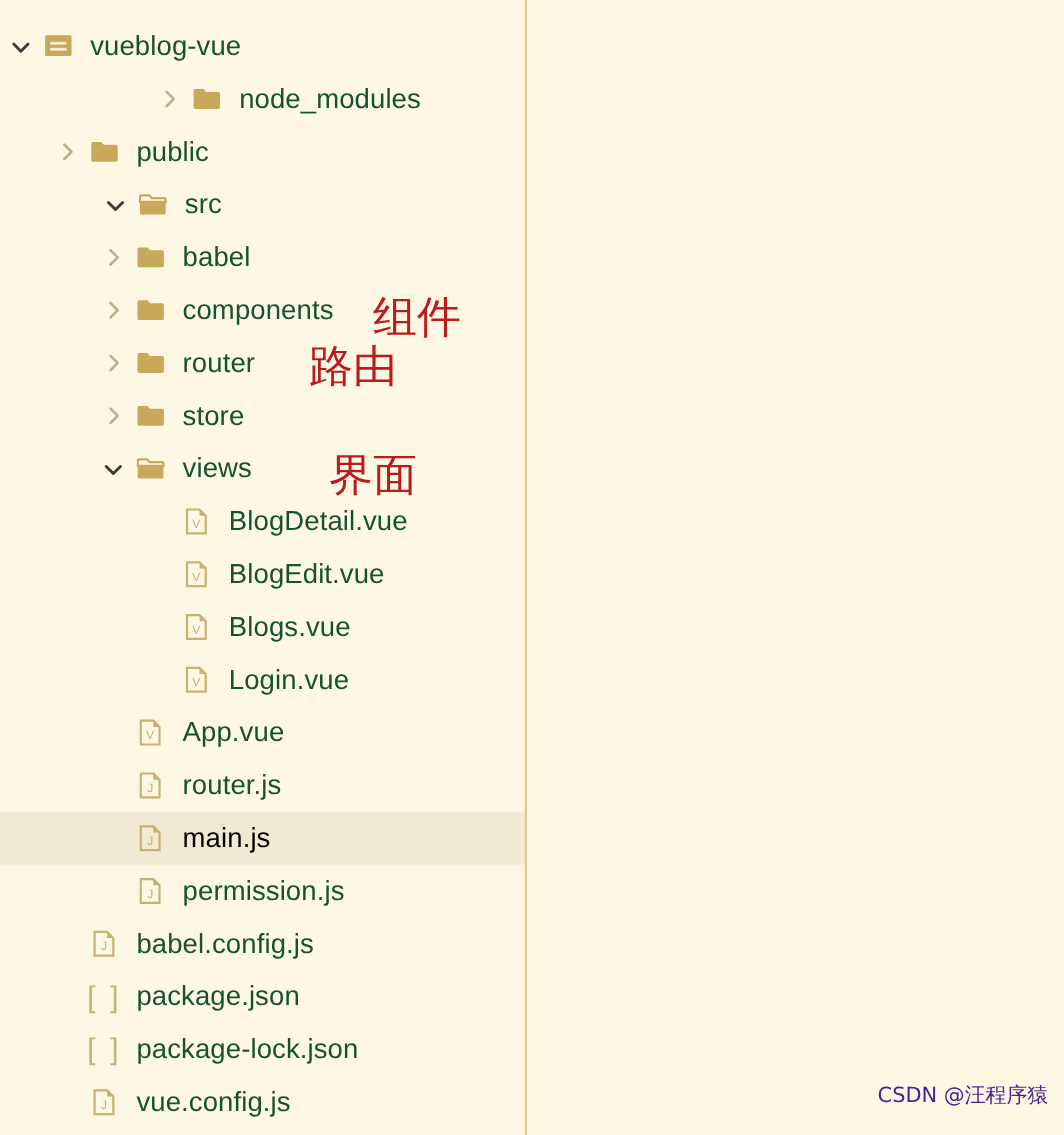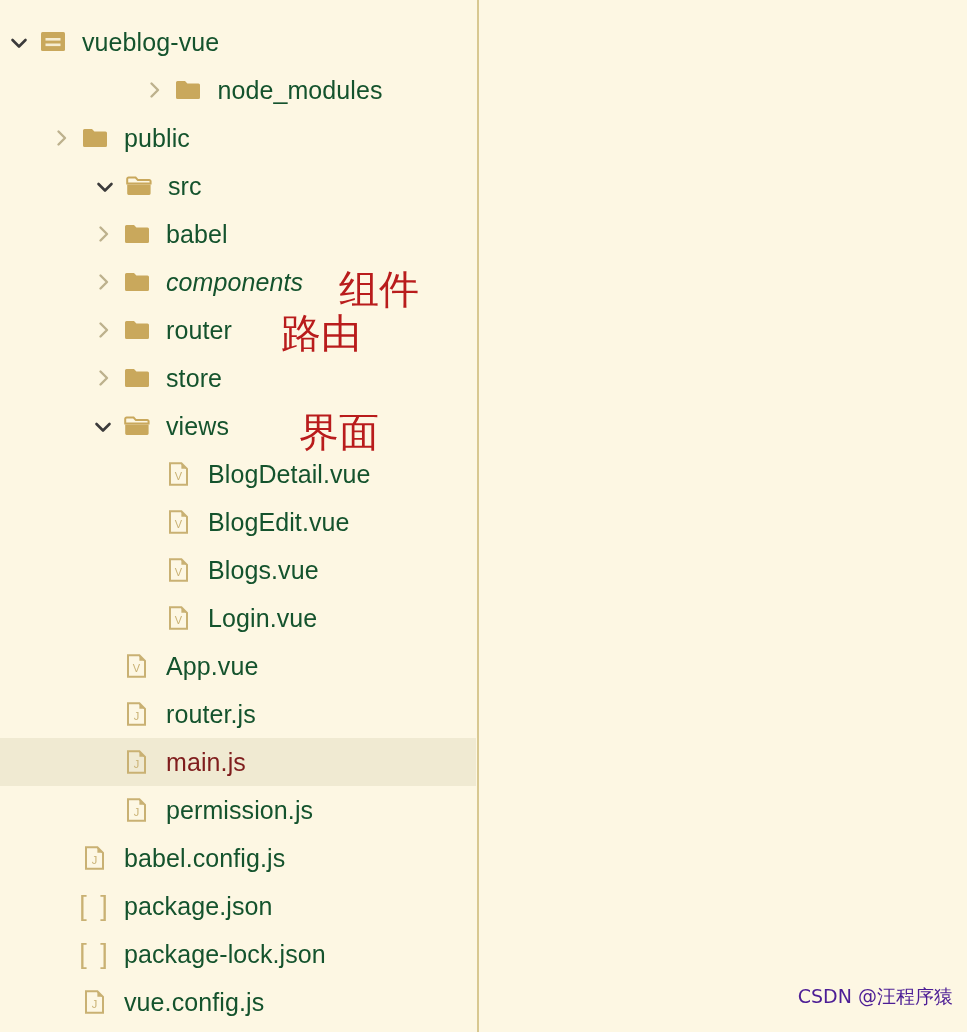--- a/index.html
+++ b/index.html
@@ -102,21 +102,21 @@
   
   .row-label {
     margin-left: 12px;
     font-size: 25px;
     line-height: 30px;
     color: #14532d;
     white-space: nowrap;
     letter-spacing: 0.1px;
   }
   .row-label.green {
-    color: #7f1d1d;
+    color: #000000;
   }
 
   
   .bracket-icon {
     font-size: 27px;
     line-height: 27px;
     color: #c9b173;
     font-family: "Liberation Sans", "DejaVu Sans", sans-serif;
     letter-spacing: 3px;
   }
@@ -224,21 +224,21 @@
             </span>
             <span class="icon-cell">
               <svg width="26" height="26" viewBox="0 0 26 26" xmlns="http://www.w3.org/2000/svg">
                 <path d="M1 5.5 A1.5 1.5 0 0 1 2.5 4 H10 L12.4 6.6 H23.5 A1.5 1.5 0 0 1 25 8.1 V20.5 A1.5 1.5 0 0 1 23.5 22 H2.5 A1.5 1.5 0 0 1 1 20.5 Z" fill="#c9a85c"></path>
               </svg>
             </span>
             <span class="row-label">babel</span>
           </div>
         </div>
         <div class="tree-row" style="top: 258px;">
-          <div class="row-inner" style="margin-left: 90px; font-style: italic;">
+          <div class="row-inner" style="margin-left: 90px;">
             <span class="chevron">
               <svg width="22" height="22" viewBox="0 0 22 22" xmlns="http://www.w3.org/2000/svg">
                 <path d="M8.5 4.5 L15 11 L8.5 17.5" fill="none" stroke="#bdb18d" stroke-width="2.4" stroke-linecap="round" stroke-linejoin="round"></path>
               </svg>
             </span>
             <span class="icon-cell">
               <svg width="26" height="26" viewBox="0 0 26 26" xmlns="http://www.w3.org/2000/svg">
                 <path d="M1 5.5 A1.5 1.5 0 0 1 2.5 4 H10 L12.4 6.6 H23.5 A1.5 1.5 0 0 1 25 8.1 V20.5 A1.5 1.5 0 0 1 23.5 22 H2.5 A1.5 1.5 0 0 1 1 20.5 Z" fill="#c9a85c"></path>
               </svg>
             </span>

